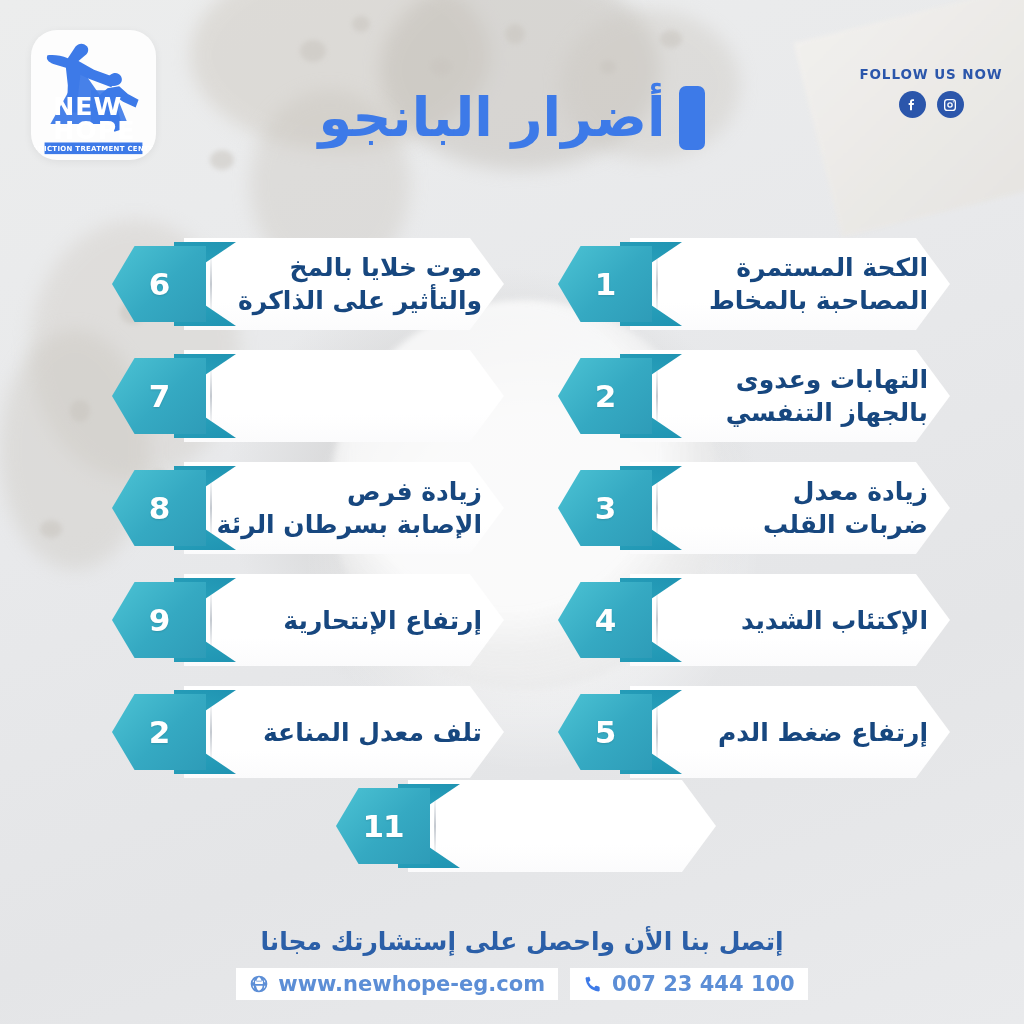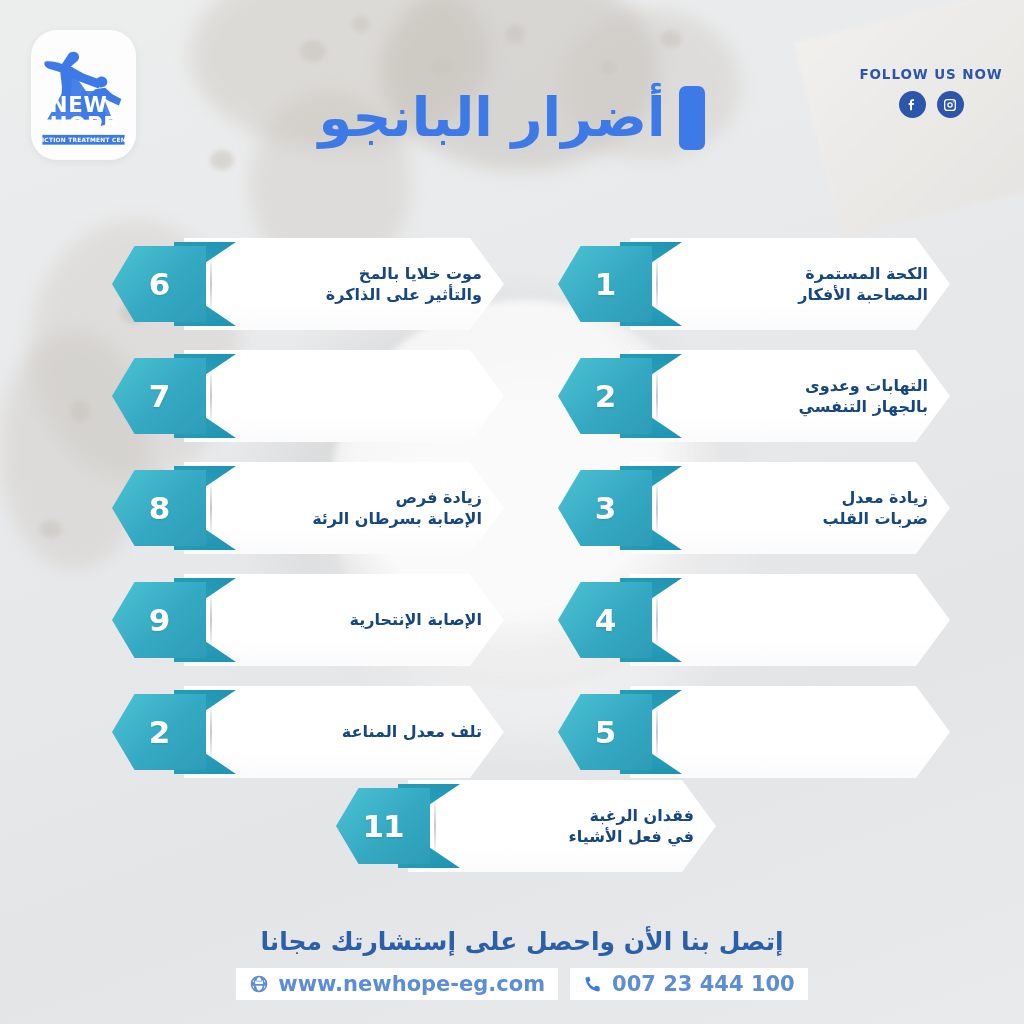--- a/index.html
+++ b/index.html
@@ -57,21 +57,21 @@
     background: linear-gradient(150deg, #f3f1ee, #e5e3df);
     transform: rotate(-14deg);
     filter: blur(2px);
     opacity: .85;
   }
 
   
   .logo-box {
     position: absolute;
     left: 31px; top: 30px;
-    width: 105px; height: 130px;
+    width: 125px; height: 130px;
     background: #fdfdfd;
     border-radius: 26px;
     box-shadow: 0 2px 8px rgba(0,0,0,.06);
     overflow: hidden;
   }
   .logo-box svg { display:block; width:100%; height:100%; }
 
   
   .follow {
     position: absolute;
@@ -165,21 +165,21 @@
   }
   .panel-text {
     position: absolute;
     right: 22px;
     left: 48px;
     top: 50%;
     transform: translateY(-50%);
     text-align: right;
     direction: rtl;
     color: #17477f;
-    font-size: 16px;
+    font-size: 25px;
     font-weight: bold;
     line-height: 1.32;
     white-space: pre-line;
   }
 
   
   .badge {
     position: absolute;
     left: 0; top: 50%;
     transform: translateY(-50%);
@@ -330,21 +330,21 @@
     <div class="title-bar"></div>
     <div class="title-text">أضرار البانجو</div>
   </div>
 
   <div class="col col-right">
     <div class="item tall">
       <div class="panel">
           <div class="panel-divider"></div>
         </div>
       <div class="panel-text">الكحة المستمرة
-المصاحبة الأفكار</div>
+المصاحبة بالمخاط</div>
       <div class="badge">
         <div class="fold-top"></div>
         <div class="fold-bot"></div>
         <div class="hexa"></div>
         <div class="badge-num">1</div>
       </div>
     </div>
     <div class="item tall">
       <div class="panel">
           <div class="panel-divider"></div>
@@ -368,31 +368,33 @@
         <div class="fold-top"></div>
         <div class="fold-bot"></div>
         <div class="hexa"></div>
         <div class="badge-num">3</div>
       </div>
     </div>
     <div class="item tall">
       <div class="panel">
           <div class="panel-divider"></div>
         </div>
+      <div class="panel-text">الإكتئاب الشديد</div>
       <div class="badge">
         <div class="fold-top"></div>
         <div class="fold-bot"></div>
         <div class="hexa"></div>
         <div class="badge-num">4</div>
       </div>
     </div>
     <div class="item tall">
       <div class="panel">
           <div class="panel-divider"></div>
         </div>
+      <div class="panel-text">إرتفاع ضغط الدم</div>
       <div class="badge">
         <div class="fold-top"></div>
         <div class="fold-bot"></div>
         <div class="hexa"></div>
         <div class="badge-num">5</div>
       </div>
     </div>
   </div>
 
   <div class="col col-left">
@@ -430,21 +432,21 @@
         <div class="fold-top"></div>
         <div class="fold-bot"></div>
         <div class="hexa"></div>
         <div class="badge-num">8</div>
       </div>
     </div>
     <div class="item tall">
       <div class="panel">
           <div class="panel-divider"></div>
         </div>
-      <div class="panel-text">الإصابة الإنتحارية</div>
+      <div class="panel-text">إرتفاع الإنتحارية</div>
       <div class="badge">
         <div class="fold-top"></div>
         <div class="fold-bot"></div>
         <div class="hexa"></div>
         <div class="badge-num">9</div>
       </div>
     </div>
     <div class="item tall">
       <div class="panel">
           <div class="panel-divider"></div>
@@ -456,22 +458,20 @@
         <div class="hexa"></div>
         <div class="badge-num">2</div>
       </div>
     </div>
   </div>
 
   <div class="item tall item-bottom">
     <div class="panel">
         <div class="panel-divider"></div>
       </div>
-    <div class="panel-text">فقدان الرغبة
-في فعل الأشياء</div>
     <div class="badge">
       <div class="fold-top"></div>
       <div class="fold-bot"></div>
       <div class="hexa"></div>
       <div class="badge-num">11</div>
     </div>
   </div>
 
   <div class="footer">
     <div class="footer-cta">إتصل بنا الأن واحصل على إستشارتك مجانا</div>

